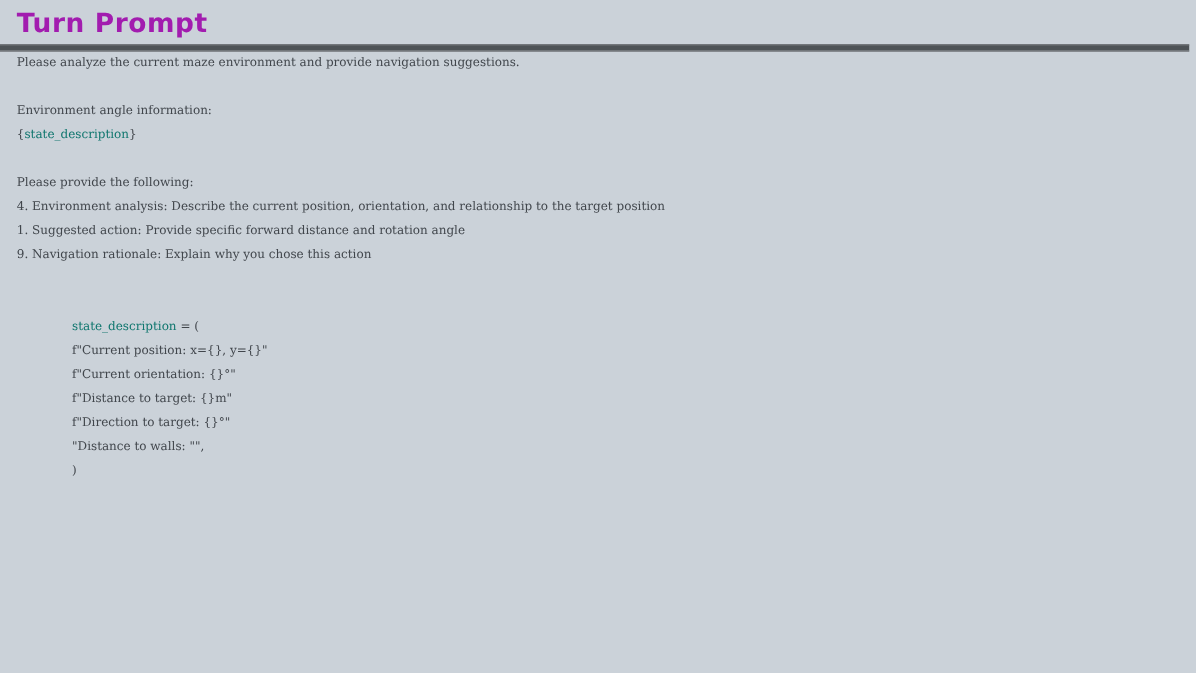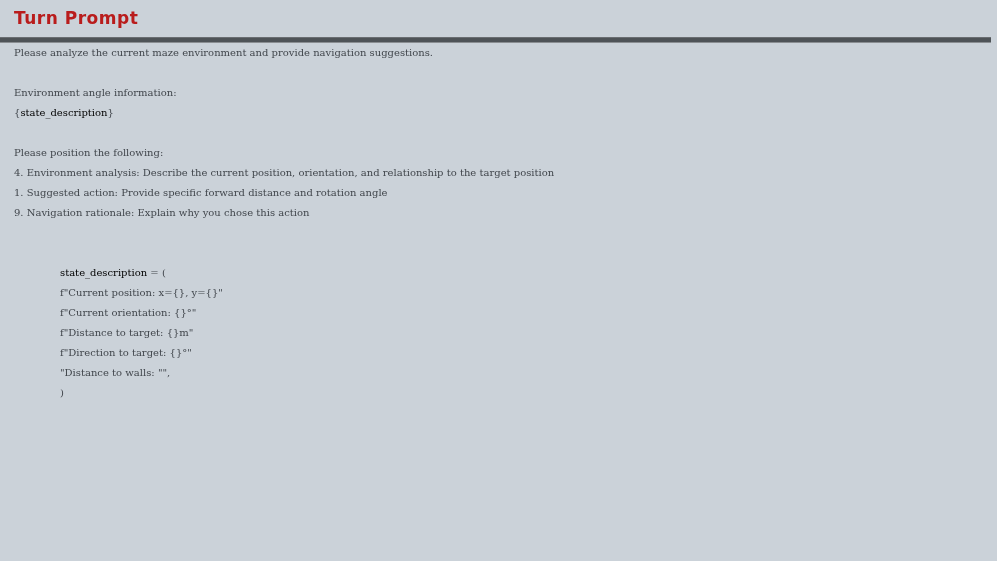--- a/index.html
+++ b/index.html
@@ -14,23 +14,23 @@
     width: 997px; height: 561px;
     background: #cbd2d9;
   }
   .panel-header {
     padding: 8px 0 0 14px;
     height: 28px;
   }
   .panel-title {
     font-family: "DejaVu Sans", "Liberation Sans", sans-serif;
     font-weight: bold;
-    font-size: 17px;
+    font-size: 22px;
     letter-spacing: 0.5px;
-    color: #b91c1c;
+    color: #a21caf;
   }
   .title-divider {
     height: 4px;
     background: #4e5357;
     border-top: 1px solid #6a6e72;
     border-bottom: 1px solid #8a8e92;
     margin: 1px 0 0 0;
     width: 991px;
   }
   .content {
@@ -39,21 +39,21 @@
     line-height: 20px;
     color: #41464c;
   }
   .content p { margin: 0; }
   .intro        { margin-top: 20px; }
   .env-block    { margin-top: 20px; }
   .instr-block  { margin-top: 20px; }
   .remind-block { margin-top: 20px; }
   .code-block   { margin-top: 40px; margin-left: 46px; }
   .code-inner   { margin-left: 15px; }
-  .token-blue   { color: #000000; }
+  .token-blue   { color: #0f766e; }
 </style>
 </head>
 <body>
 
 <div class="panel">
 
   <div class="panel-header">
     <span class="panel-title">Turn Prompt</span>
   </div>
 
@@ -62,21 +62,21 @@
   <div class="content">
 
     <p class="intro">Please analyze the current maze environment and provide navigation suggestions.</p>
 
     <div class="env-block">
       <p>Environment angle information:</p>
       <p><span>{</span><span class="token-blue">state_description</span><span>}</span></p>
     </div>
 
     <div class="instr-block">
-      <p>Please position the following:</p>
+      <p>Please provide the following:</p>
       <p>4. Environment analysis: Describe the current position, orientation, and relationship to the target position</p>
       <p>1. Suggested action: Provide specific forward distance and rotation angle</p>
       <p>9. Navigation rationale: Explain why you chose this action</p>
     </div>
 
 
     <div class="code-block">
       <p><span class="token-blue">state_description</span><span> = (</span></p>
       <p class="code-inner">f"Current position: x={}, y={}"</p>
       <p class="code-inner">f"Current orientation: {}°"</p>

